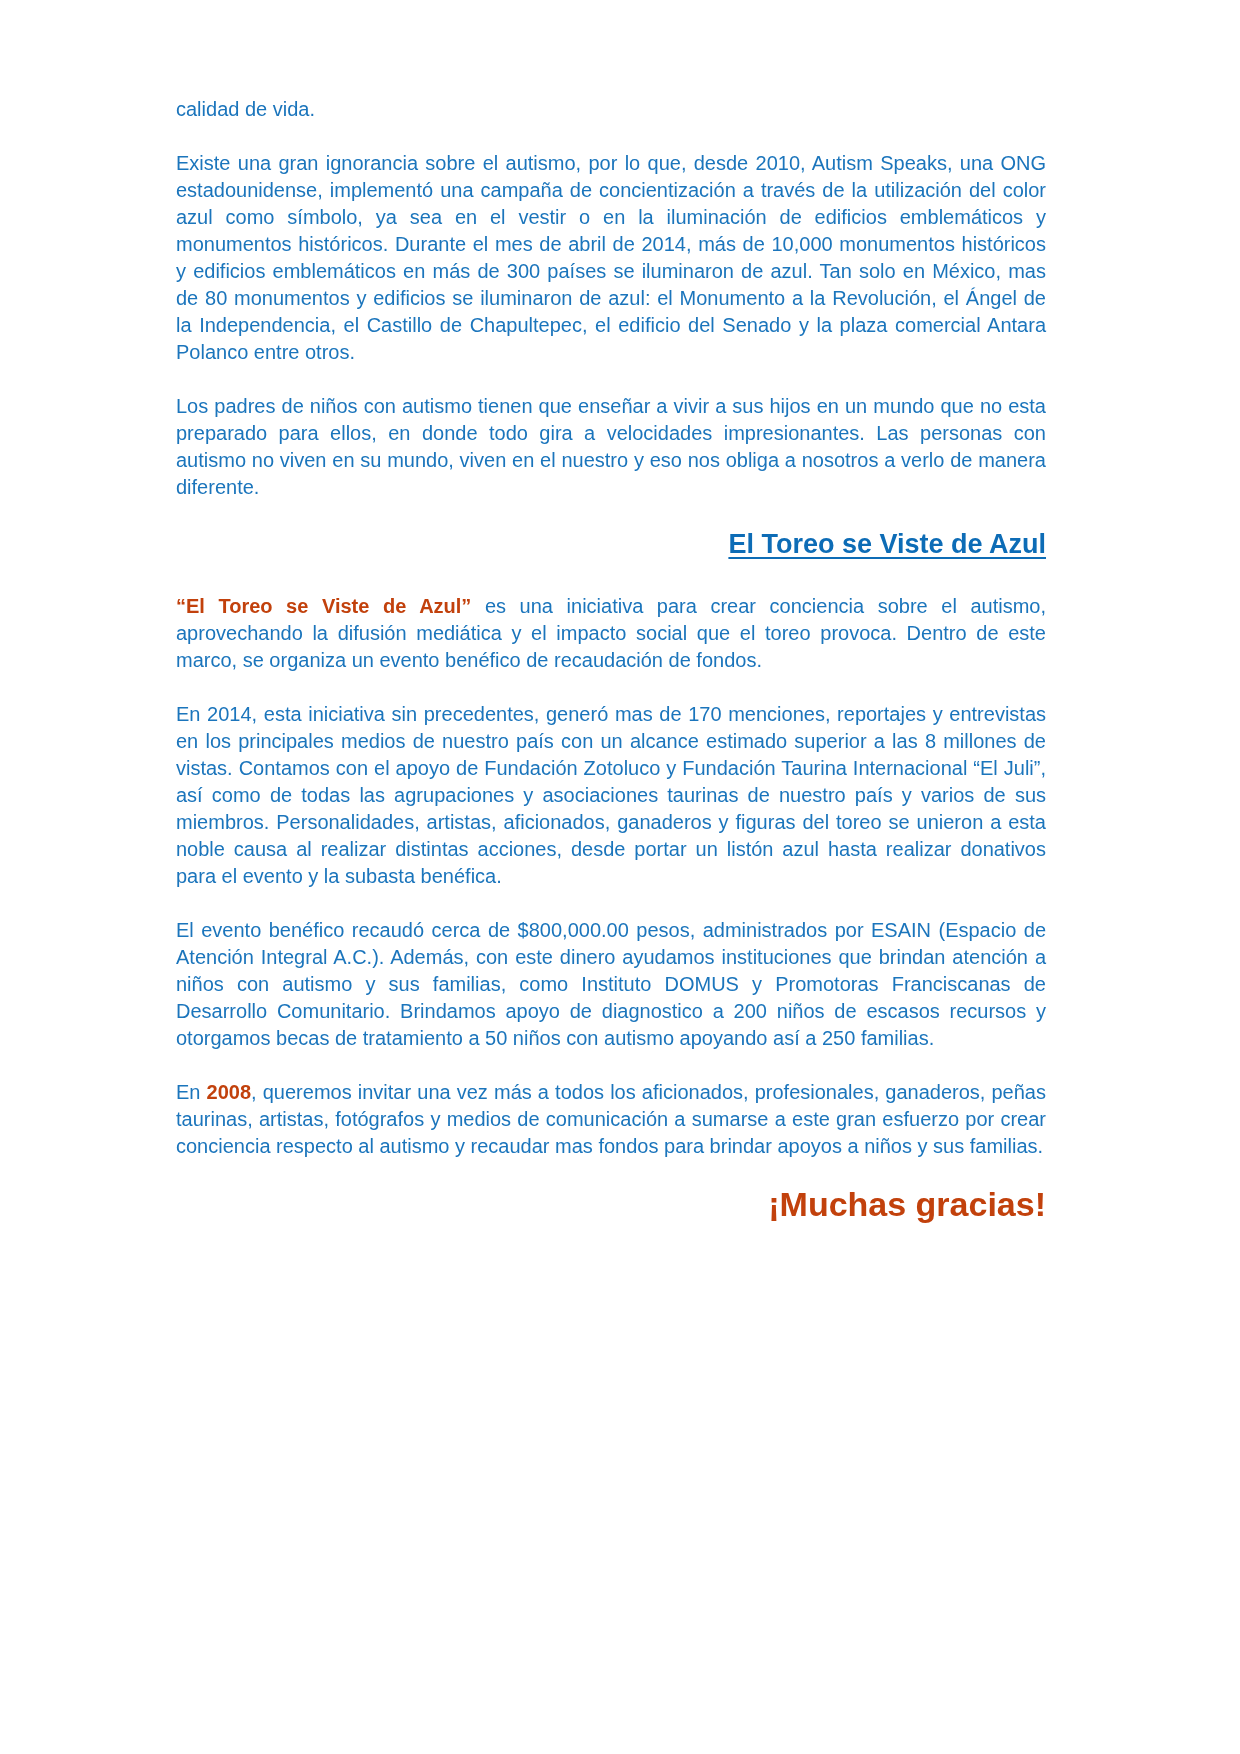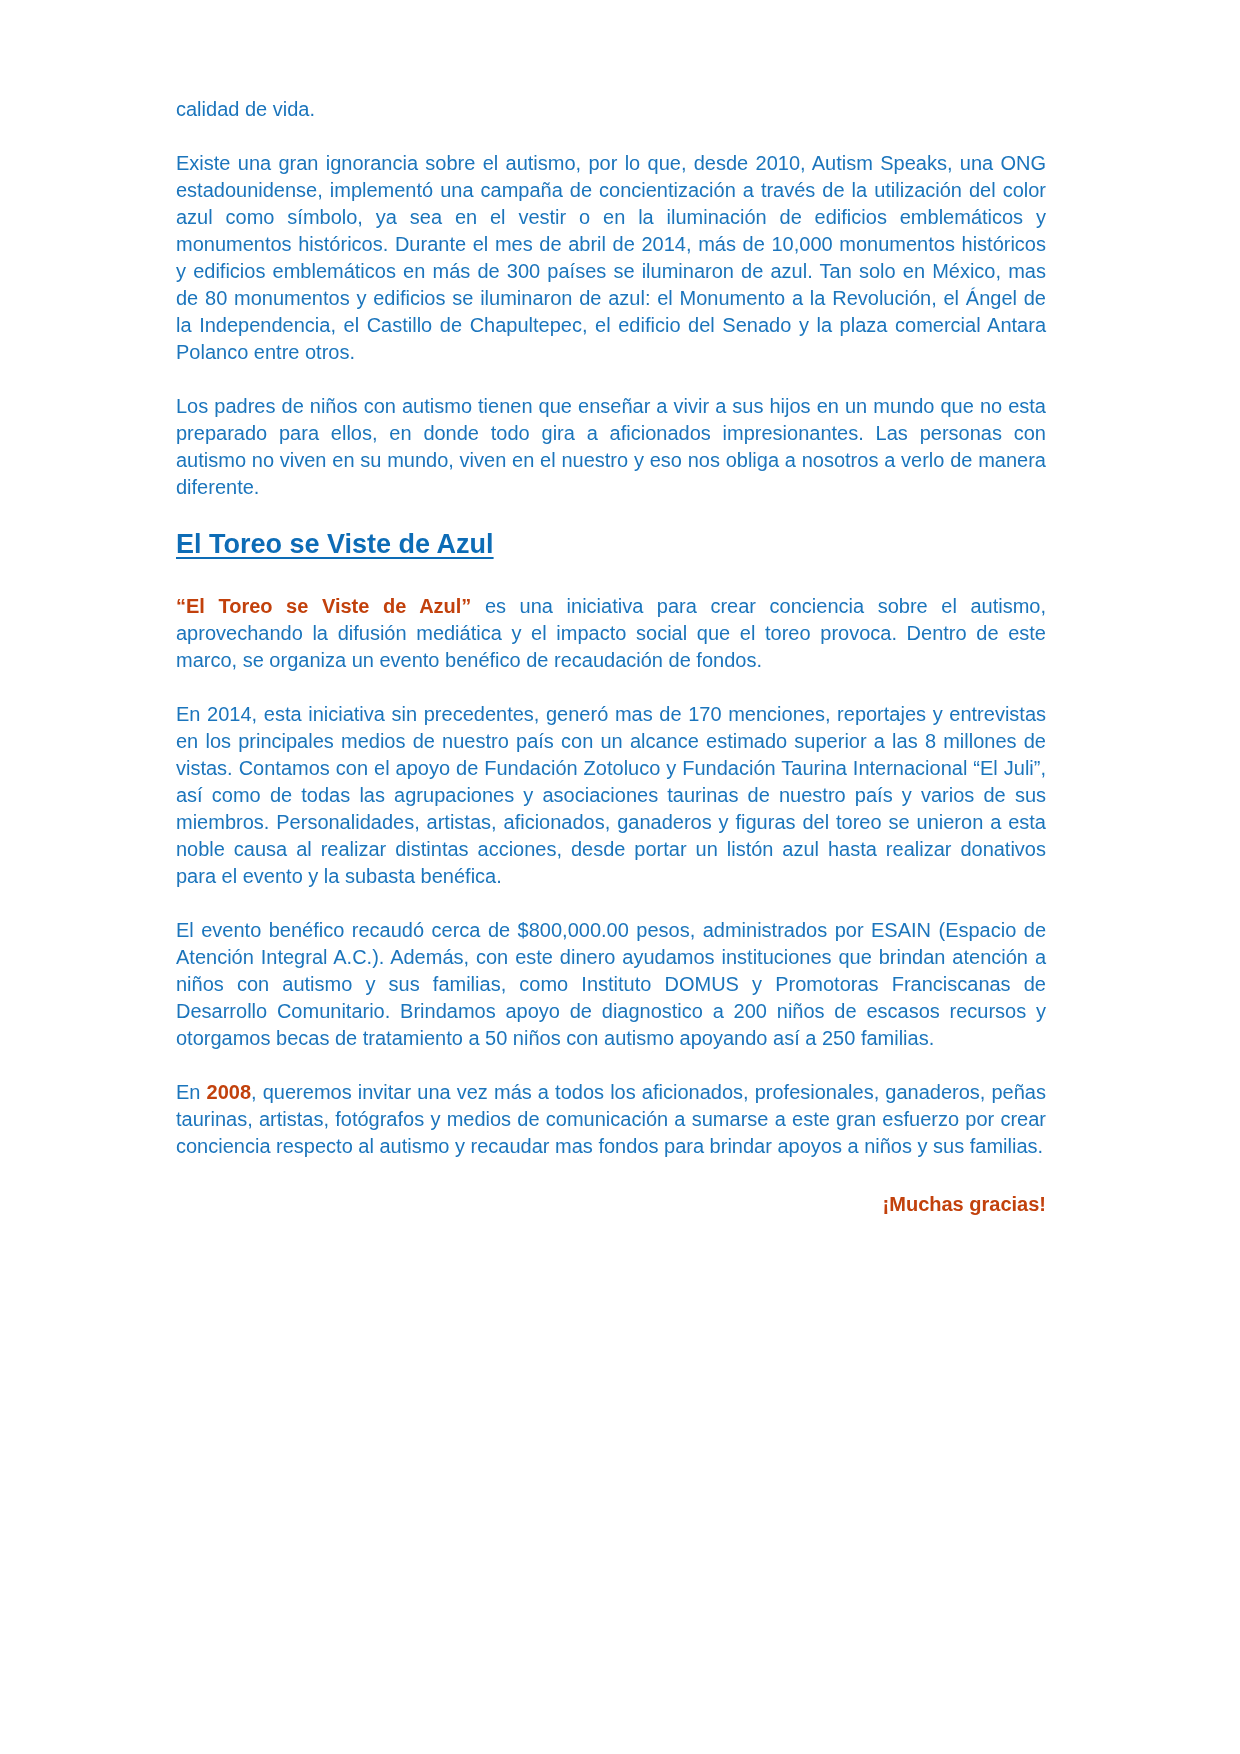--- a/index.html
+++ b/index.html
@@ -27,48 +27,48 @@
   }
   .content p {
     margin: 0 0 27px 0;
   }
   .para strong, .closing strong, .lead-bold {
     color: #c2410c;
     font-weight: bold;
   }
   h1.section-heading {
     margin: 5px 0 33px 0;
-    text-align: left;
+    text-align: right;
     font-size: 27px;
     line-height: 32px;
     font-weight: bold;
     color: #0d6cb6;
   }
   h1.section-heading .underlined {
     text-decoration: underline;
     text-underline-offset: 4px;
   }
   p.closing {
     text-align: right;
-    font-size: 20px;
+    font-size: 34px;
     line-height: 32px;
     margin-top: 28px;
   }
 </style>
 </head>
 <body>
 
 <div class="page">
   <div class="content">
 
     <p class="para">calidad de vida.</p>
 
     <p class="para">Existe una gran ignorancia sobre el autismo, por lo que, desde 2010, Autism Speaks, una ONG estadounidense, implementó una campaña de concientización a través de la utilización del color azul como símbolo, ya sea en el vestir o en la iluminación de edificios emblemáticos y monumentos históricos. Durante el mes de abril de 2014, más de 10,000 monumentos históricos y edificios emblemáticos en más de 300 países se iluminaron de azul. Tan solo en México, mas de 80 monumentos y edificios se iluminaron de azul: el Monumento a la Revolución, el Ángel de la Independencia, el Castillo de Chapultepec, el edificio del Senado y la plaza comercial Antara Polanco entre otros.</p>
 
-    <p class="para">Los padres de niños con autismo tienen que enseñar a vivir a sus hijos en un mundo que no esta preparado para ellos, en donde todo gira a aficionados impresionantes. Las personas con autismo no viven en su mundo, viven en el nuestro y eso nos obliga a nosotros a verlo de manera diferente.</p>
+    <p class="para">Los padres de niños con autismo tienen que enseñar a vivir a sus hijos en un mundo que no esta preparado para ellos, en donde todo gira a velocidades impresionantes. Las personas con autismo no viven en su mundo, viven en el nuestro y eso nos obliga a nosotros a verlo de manera diferente.</p>
 
 
     <h1 class="section-heading"><span class="underlined">El Toreo se Viste de Azul</span></h1>
 
     <p class="para"><span class="lead-bold">“El Toreo se Viste de Azul”</span><span> es una iniciativa para crear conciencia sobre el autismo, aprovechando la difusión mediática y el impacto social que el toreo provoca. Dentro de este marco, se organiza un evento benéfico de recaudación de fondos.</span></p>
 
     <p class="para">En 2014, esta iniciativa sin precedentes, generó mas de 170 menciones, reportajes y entrevistas en los principales medios de nuestro país con un alcance estimado superior a las 8 millones de vistas. Contamos con el apoyo de Fundación Zotoluco y Fundación Taurina Internacional “El Juli”, así como de todas las agrupaciones y asociaciones taurinas de nuestro país y varios de sus miembros. Personalidades, artistas, aficionados, ganaderos y figuras del toreo se unieron a esta noble causa al realizar distintas acciones, desde portar un listón azul hasta realizar donativos para el evento y la subasta benéfica.</p>
 
     <p class="para">El evento benéfico recaudó cerca de $800,000.00 pesos, administrados por ESAIN (Espacio de Atención Integral A.C.). Además, con este dinero ayudamos instituciones que brindan atención a niños con autismo y sus familias, como Instituto DOMUS y Promotoras Franciscanas de Desarrollo Comunitario. Brindamos apoyo de diagnostico a 200 niños de escasos recursos y otorgamos becas de tratamiento a 50 niños con autismo apoyando así a 250 familias.</p>
 

